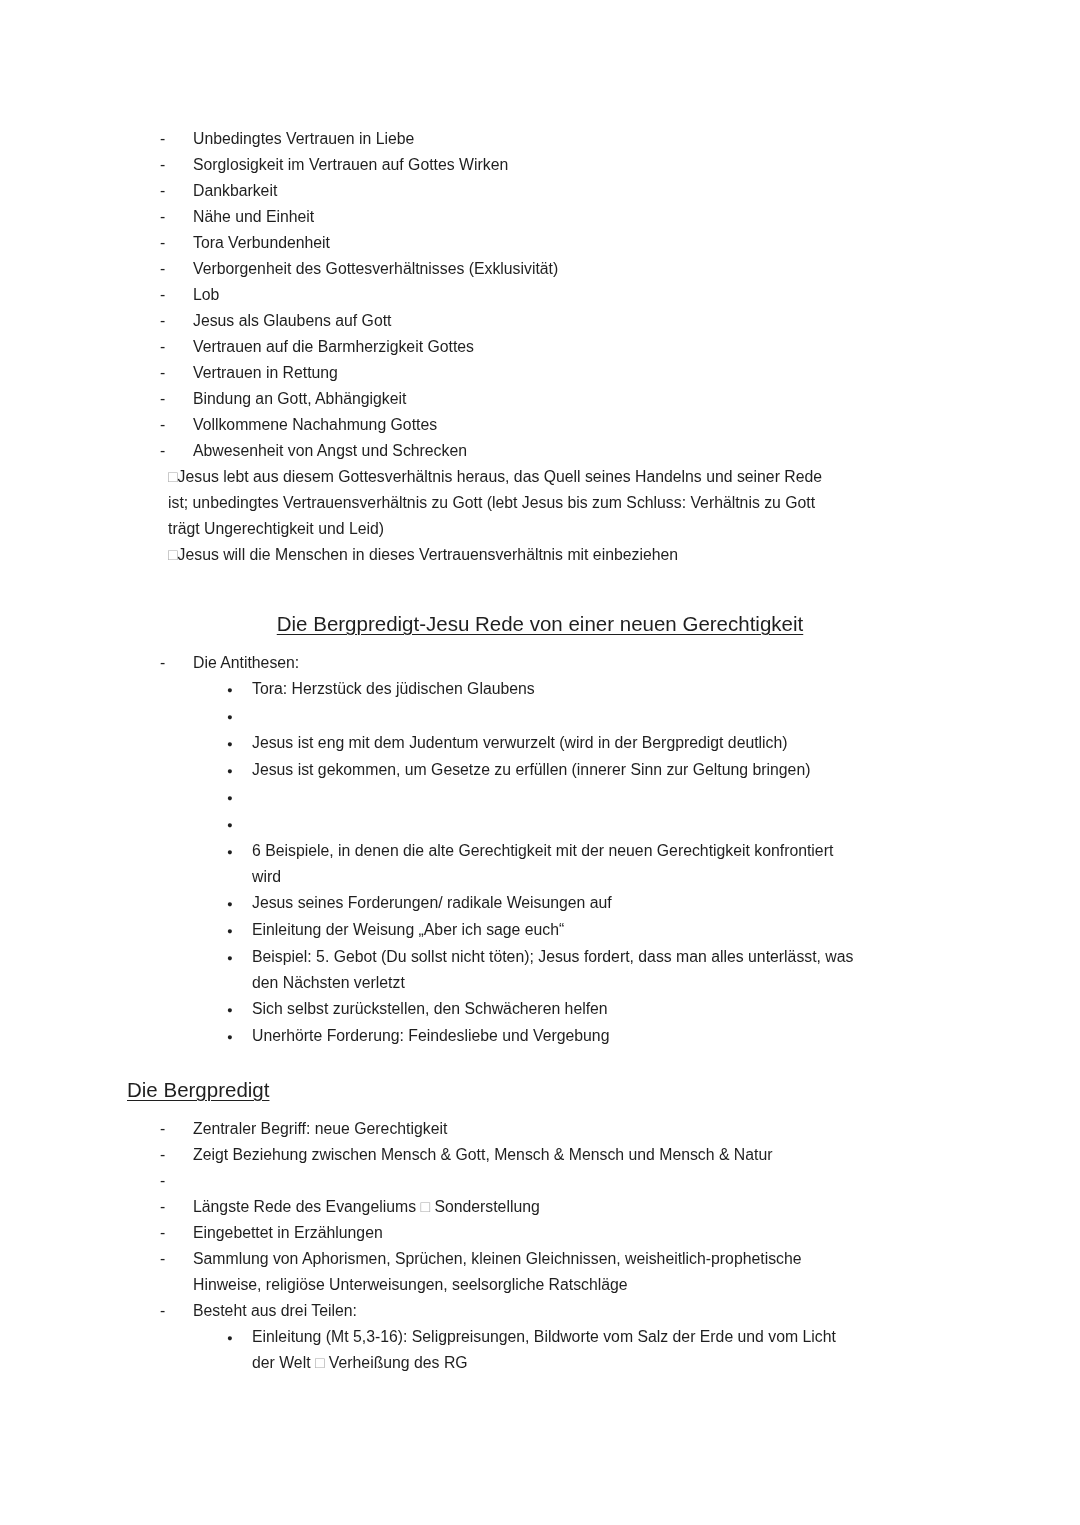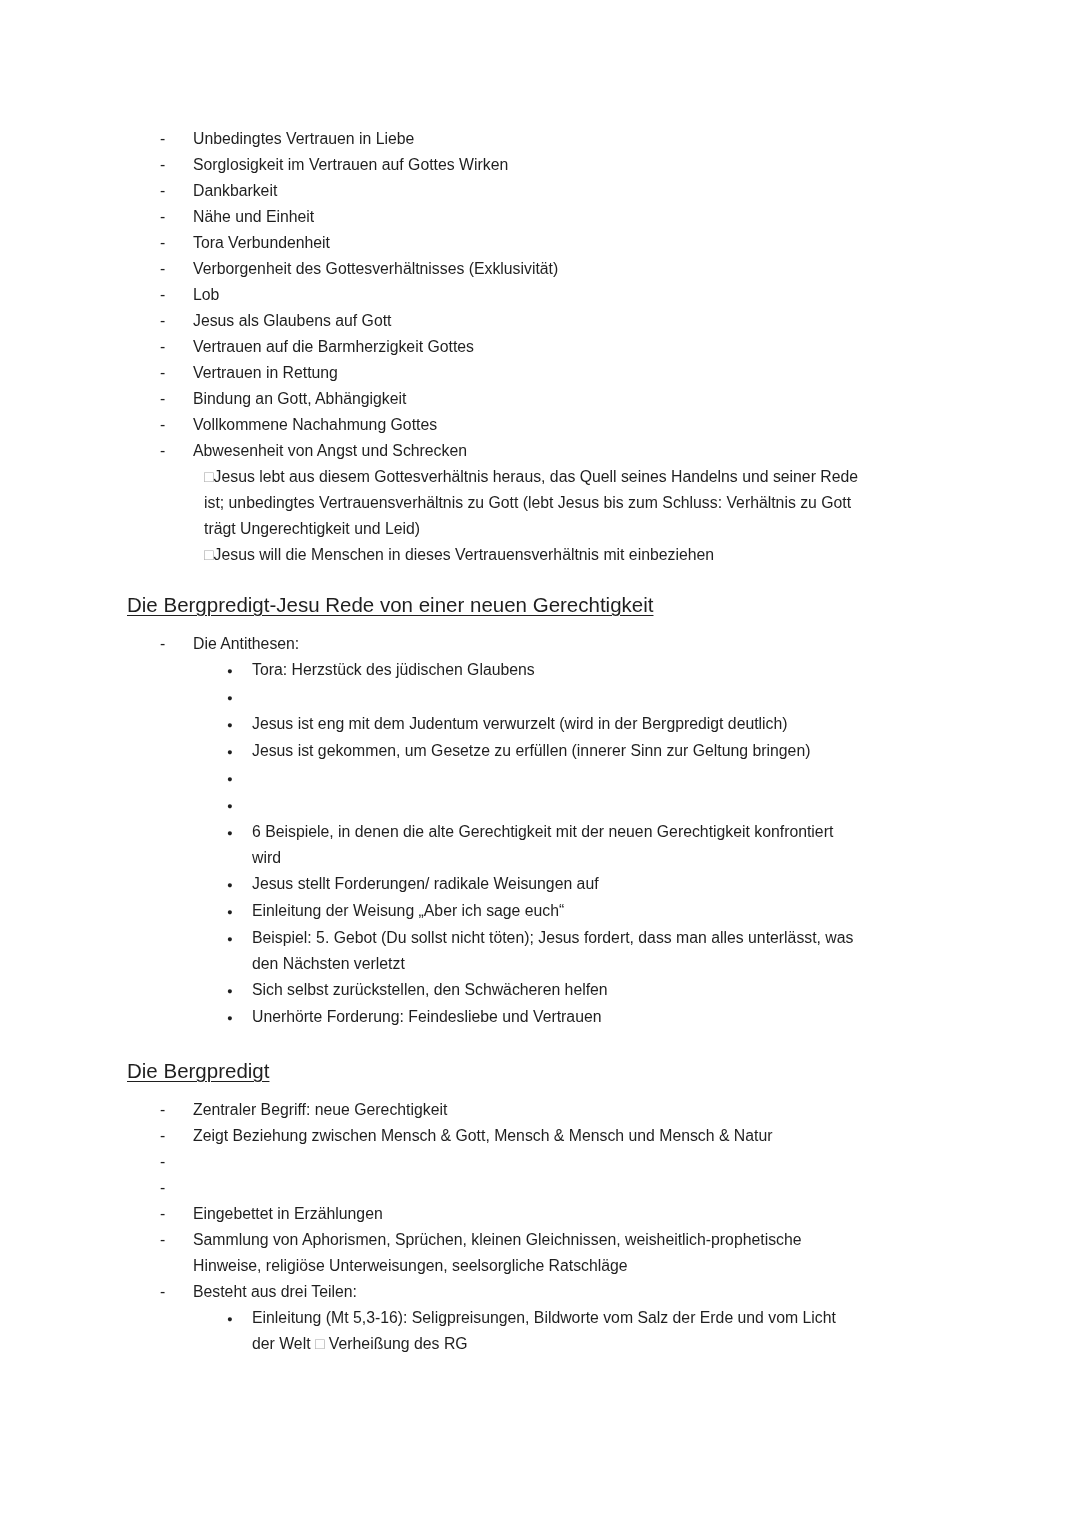--- a/index.html
+++ b/index.html
@@ -22,39 +22,39 @@
     display: flex;
     align-items: flex-start;
     font-size: 15.8px;
     line-height: 26px;
   }
   .row .text { white-space: pre-wrap; }
   
   .l1 { margin-left: 33px; }
   .l1 .marker { flex: 0 0 33px; }
   
-  .note { margin-left: 77px; }
+  .note { margin-left: 41px; }
   
   .l2 { margin-left: 100px; }
   .l2 .marker {
     flex: 0 0 25px;
     font-size: 9.5px;
     line-height: 26px;
     padding-top: 1px;
   }
   h1 {
     font-size: 20.5px;
     font-weight: 400;
     line-height: 30px;
     margin: 25px 0 11px 0;
     text-decoration: underline;
     text-underline-offset: 3px;
     text-decoration-thickness: 1.4px;
   }
-  h1.first { margin-top: 22px; }
+  h1.first { margin-top: 41px; text-align: center; }
   .tofu { color: #a9a9a9; }
 </style>
 </head>
 <body>
 
 <div class="page">
 
   <section class="block">
     <div class="row l1">
         <span class="marker">-</span>
@@ -146,57 +146,58 @@
     <div class="row l2">
         <span class="marker">●</span>
       </div>
     <div class="row l2">
         <span class="marker">●</span>
         <span class="text">6 Beispiele, in denen die alte Gerechtigkeit mit der neuen Gerechtigkeit konfrontiert
 wird</span>
       </div>
     <div class="row l2">
         <span class="marker">●</span>
-        <span class="text">Jesus stellt Forderungen/ radikale Weisungen auf</span>
+        <span class="text">Jesus seines Forderungen/ radikale Weisungen auf</span>
       </div>
     <div class="row l2">
         <span class="marker">●</span>
         <span class="text">Einleitung der Weisung „Aber ich sage euch“</span>
       </div>
     <div class="row l2">
         <span class="marker">●</span>
         <span class="text">Beispiel: 5. Gebot (Du sollst nicht töten); Jesus fordert, dass man alles unterlässt, was
 den Nächsten verletzt</span>
       </div>
     <div class="row l2">
         <span class="marker">●</span>
         <span class="text">Sich selbst zurückstellen, den Schwächeren helfen</span>
       </div>
     <div class="row l2">
         <span class="marker">●</span>
-        <span class="text">Unerhörte Forderung: Feindesliebe und Vertrauen</span>
+        <span class="text">Unerhörte Forderung: Feindesliebe und Vergebung</span>
       </div>
   </section>
 
   <h1>Die Bergpredigt</h1>
 
   <section class="block">
     <div class="row l1">
         <span class="marker">-</span>
         <span class="text">Zentraler Begriff: neue Gerechtigkeit</span>
       </div>
     <div class="row l1">
         <span class="marker">-</span>
         <span class="text">Zeigt Beziehung zwischen Mensch &amp; Gott, Mensch &amp; Mensch und Mensch &amp; Natur</span>
       </div>
     <div class="row l1">
         <span class="marker">-</span>
       </div>
     <div class="row l1">
         <span class="marker">-</span>
+        <span class="text">Längste Rede des Evangeliums <span class="tofu">□</span> Sonderstellung</span>
       </div>
     <div class="row l1">
         <span class="marker">-</span>
         <span class="text">Eingebettet in Erzählungen</span>
       </div>
     <div class="row l1">
         <span class="marker">-</span>
         <span class="text">Sammlung von Aphorismen, Sprüchen, kleinen Gleichnissen, weisheitlich-prophetische
 Hinweise, religiöse Unterweisungen, seelsorgliche Ratschläge</span>
       </div>

